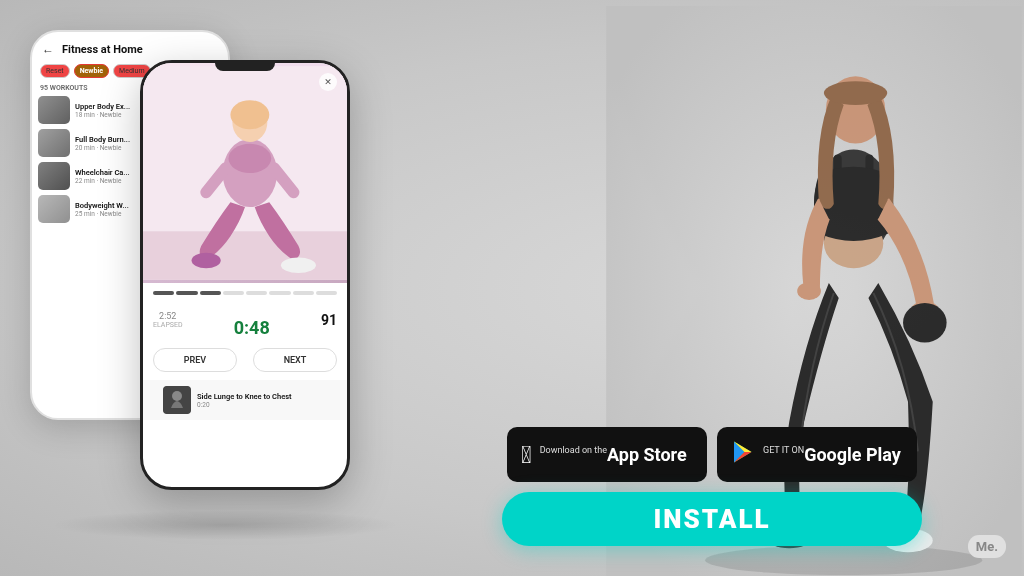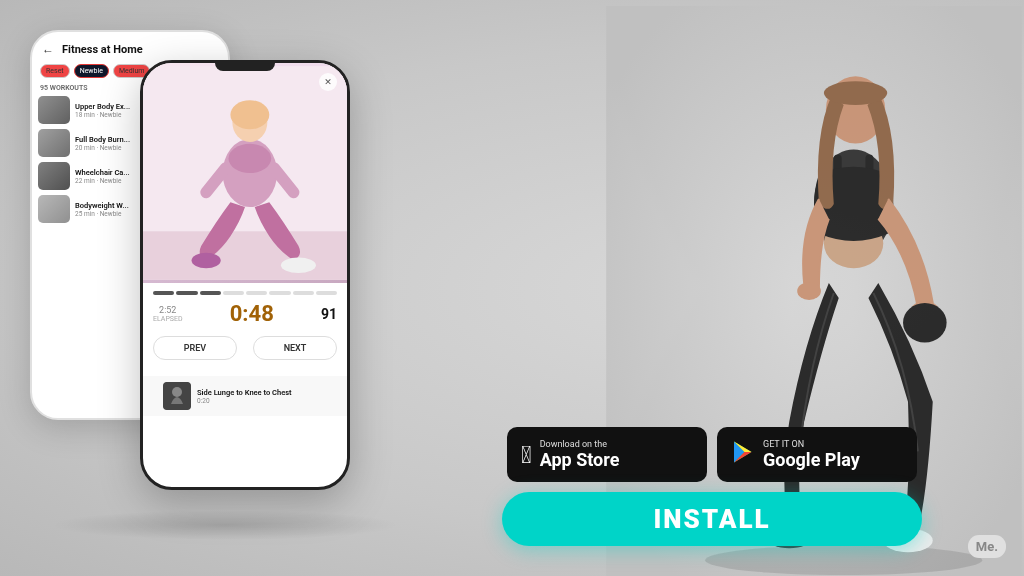--- a/index.html
+++ b/index.html
@@ -72,23 +72,24 @@
       font-size: 7px;
       padding: 2px 5px;
       border-radius: 10px;
       border: 1px solid #ccc;
       background: #ef4444;
       color: #333;
       white-space: nowrap;
     }
 
     .filter-btn.active {
-      background: #0f172a;
+      background: #a16207;
       color: #fff;
       border-color: #e53935;
+      font-weight: bold;
     }
 
     .workouts-label {
       font-size: 7px;
       color: #666;
       margin-bottom: 4px;
       padding: 0 2px;
       font-weight: 600;
       text-transform: uppercase;
     }
@@ -217,42 +218,43 @@
       justify-content: space-between;
       margin-bottom: 6px;
     }
 
     .timer-elapsed {
       font-size: 9px;
       color: #888;
     }
 
     .timer-main {
-      font-size: 22px;
+      font-size: 18px;
       font-weight: 700;
-      color: #a16207;
+      color: #15803d;
+      margin-top: 16px;
     }
 
     .timer-count {
       font-size: 14px;
       font-weight: 700;
       color: #111;
     }
 
     .timer-label {
       font-size: 7px;
       color: #aaa;
       text-align: center;
     }
 
     .nav-btns {
       display: flex;
       gap: 16px;
       padding: 0 10px;
-      margin-bottom: 16px;
+      margin-bottom: 8px;
     }
 
     .nav-btn {
       flex: 1;
       padding: 6px;
       border: 1.5px solid #ddd;
       border-radius: 20px;
       text-align: center;
       font-size: 9px;
       font-weight: 600;
@@ -324,21 +326,21 @@
       color: #fff;
       border-radius: 10px;
       padding: 8px 14px;
       cursor: pointer;
       min-width: 200px;
       height: 55px;
     }
 
     .store-text-block {
       display: flex;
-      flex-direction: column;
+      flex-direction: row;
     }
 
     .store-sub {
       font-size: 9px;
       opacity: 0.85;
       line-height: 1.2;
     }
 
     .store-name {
       font-size: 18px;

